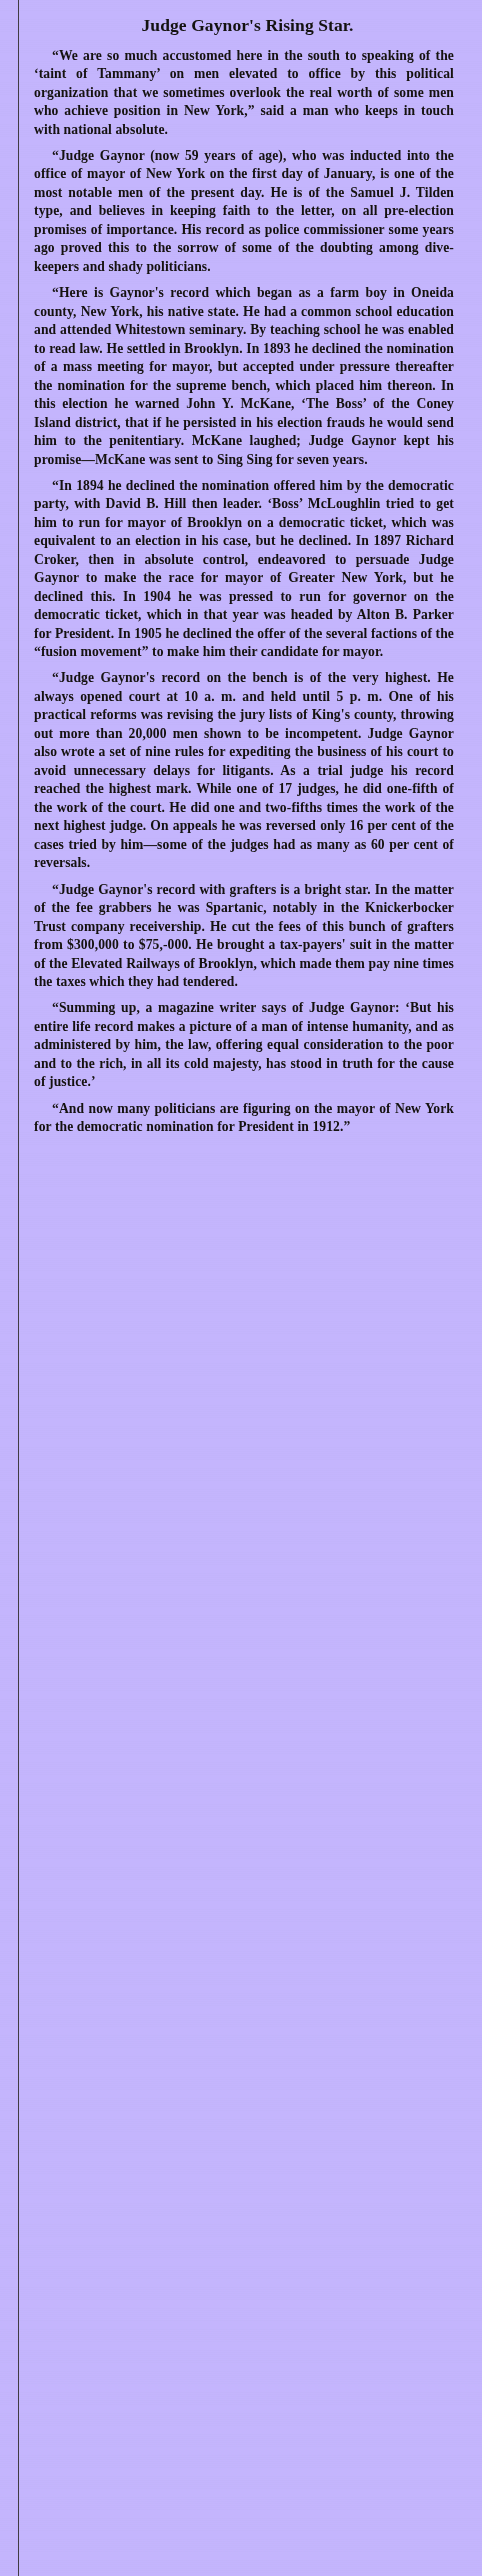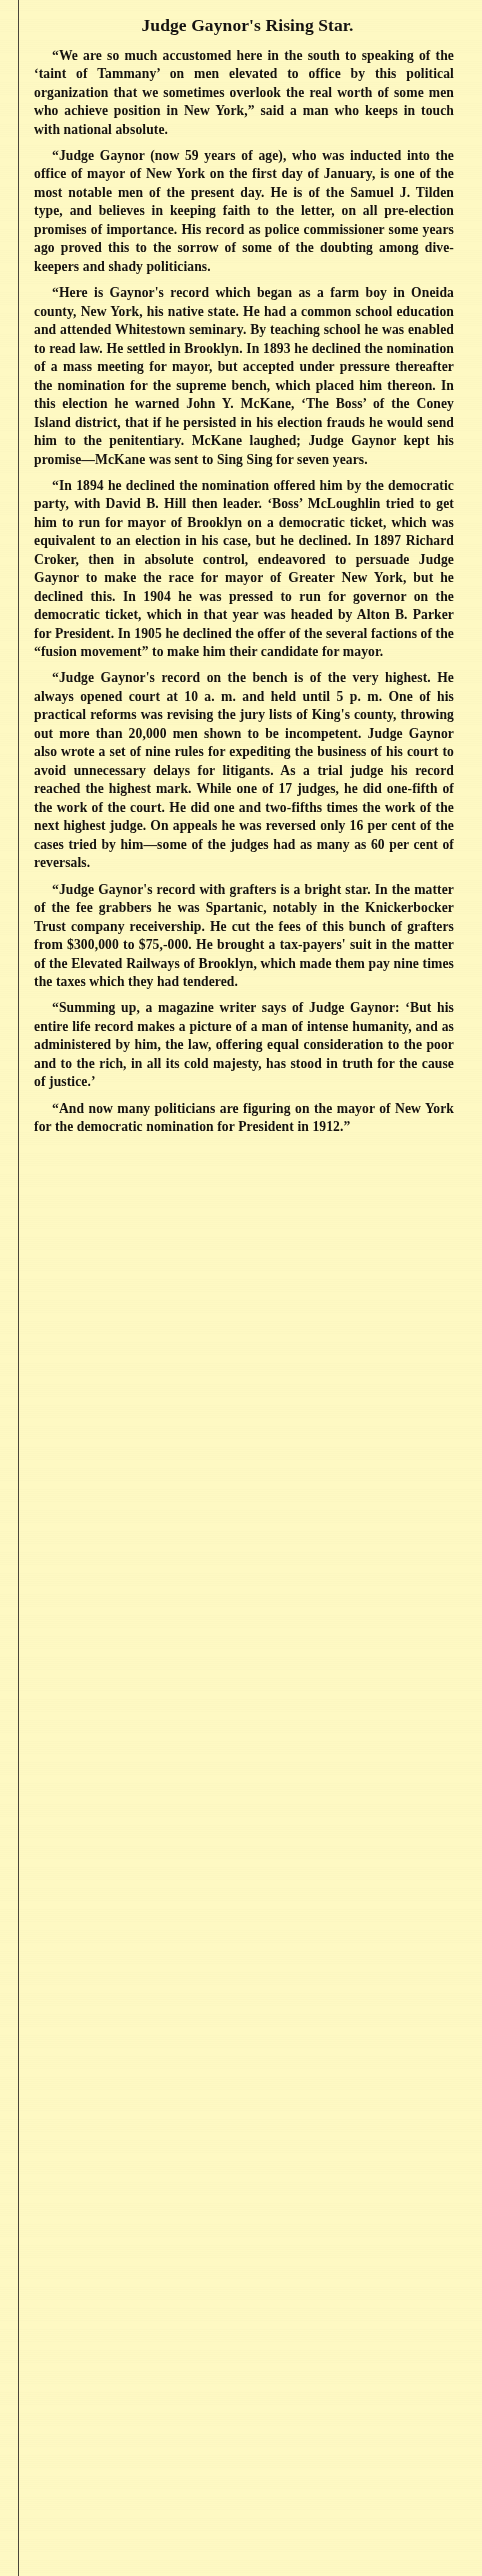--- a/index.html
+++ b/index.html
@@ -8,21 +8,21 @@
     background: #ffffff;
   }
   body {
     width: 482px;
     font-family: "Liberation Serif", serif;
   }
   .page {
     position: relative;
     width: 482px;
     min-height: 2576px;
-    background: #fef9c3;
+    background: #c4b5fd;
     box-sizing: border-box;
     padding: 12.6px 21px 28px 34px;
   }
   
   .rule-left {
     position: absolute;
     left: 18px;
     top: 0;
     bottom: 0;
     width: 1.4px;

